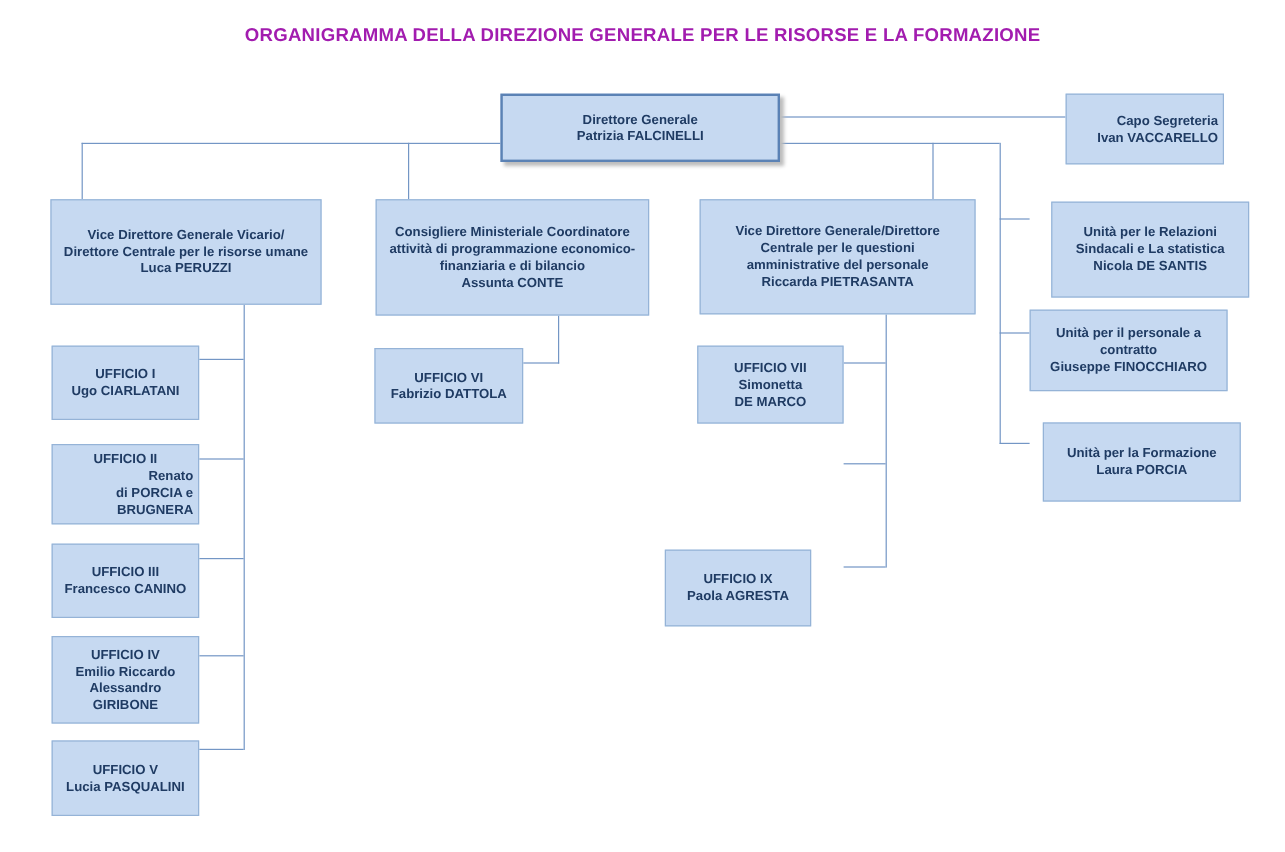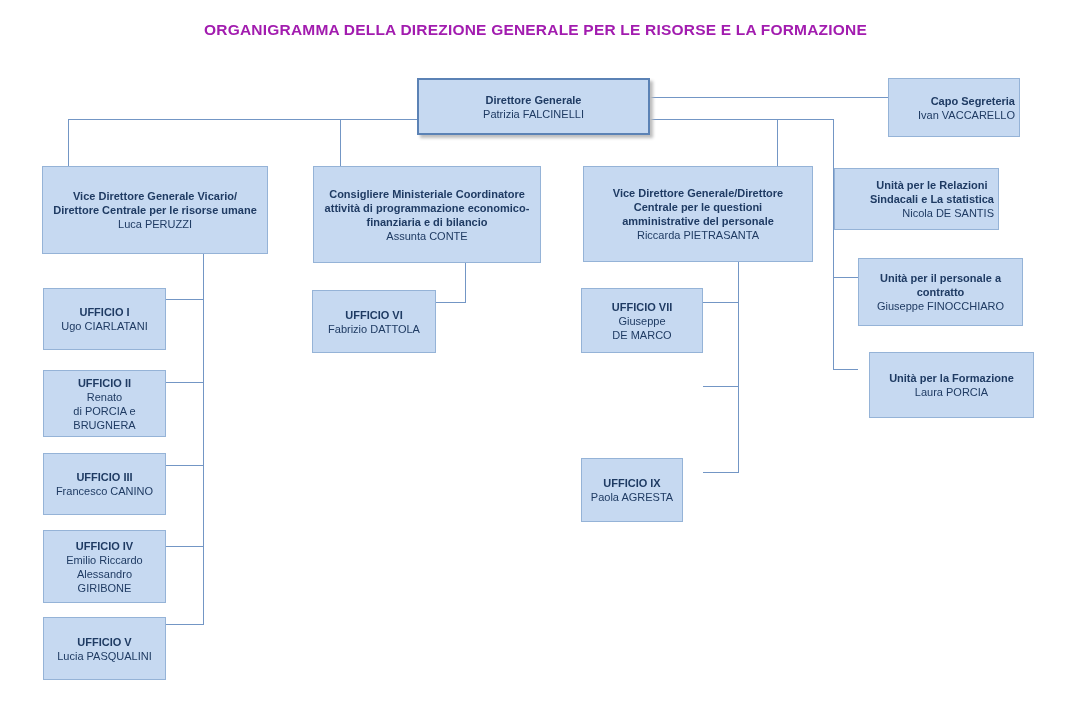--- a/index.html
+++ b/index.html
@@ -31,21 +31,21 @@
     align-items: center;
     justify-content: center;
     text-align: center;
     font-size: 11px;
     line-height: 14px;
     color: #1f3b63;
     padding: 2px 4px;
     box-sizing: border-box;
   }
   .box .role { font-weight: bold; white-space: pre-line; }
-  .box .name { font-weight: normal; white-space: pre-line; }
+  .box .name { font-weight: bold; white-space: pre-line; }
   .box.primary {
     border: 2px solid #5b82b5;
     box-shadow: 3px 3px 3px #bdbdbd;
   }
   .hl, .vl { position: absolute; background: #7396c5; }
   .hl { height: 1px; }
   .vl { width: 1px; }
 </style>
 </head>
 <body>
@@ -100,21 +100,21 @@
     <span class="name">Assunta CONTE</span>
   </div>
 
   <div class="box" style="left:583px; top:166px; width:230px; height:96px;">
     <span class="role">Vice Direttore Generale/Direttore
 Centrale per le questioni
 amministrative del personale</span>
     <span class="name">Riccarda PIETRASANTA</span>
   </div>
 
-  <div class="box" style="left:834px; top:168px; width:165px; height:62px;align-items:flex-end;">
+  <div class="box" style="left:876px; top:168px; width:165px; height:80px;">
     <span class="role">Unità per le Relazioni
 Sindacali e La statistica</span>
     <span class="name">Nicola DE SANTIS</span>
   </div>
 
   <div class="box" style="left:858px; top:258px; width:165px; height:68px;">
     <span class="role">Unità per il personale a
 contratto</span>
     <span class="name">Giuseppe FINOCCHIARO</span>
   </div>
@@ -122,21 +122,21 @@
   <div class="box" style="left:858px; top:352px; width:165px; height:66px;margin-left:11px;">
     <span class="role">Unità per la Formazione</span>
     <span class="name">Laura PORCIA</span>
   </div>
 
   <div class="box" style="left:43px; top:288px; width:123px; height:62px;">
     <span class="role">UFFICIO I</span>
     <span class="name">Ugo CIARLATANI</span>
   </div>
 
-  <div class="box" style="left:43px; top:370px; width:123px; height:67px;">
+  <div class="box" style="left:43px; top:370px; width:123px; height:67px;text-align:right;">
     <span class="role">UFFICIO II</span>
     <span class="name">Renato
 di PORCIA e BRUGNERA</span>
   </div>
 
   <div class="box" style="left:43px; top:453px; width:123px; height:62px;">
     <span class="role">UFFICIO III</span>
     <span class="name">Francesco CANINO</span>
   </div>
 
@@ -152,23 +152,23 @@
     <span class="name">Lucia PASQUALINI</span>
   </div>
 
   <div class="box" style="left:312px; top:290px; width:124px; height:63px;">
     <span class="role">UFFICIO VI</span>
     <span class="name">Fabrizio DATTOLA</span>
   </div>
 
   <div class="box" style="left:581px; top:288px; width:122px; height:65px;">
     <span class="role">UFFICIO VII</span>
-    <span class="name">Giuseppe
+    <span class="name">Simonetta
 DE MARCO</span>
   </div>
 
 
-  <div class="box" style="left:581px; top:458px; width:102px; height:64px;">
+  <div class="box" style="left:554px; top:458px; width:122px; height:64px;">
     <span class="role">UFFICIO IX</span>
     <span class="name">Paola AGRESTA</span>
   </div>
 
 </div>
 
 </body></html>

